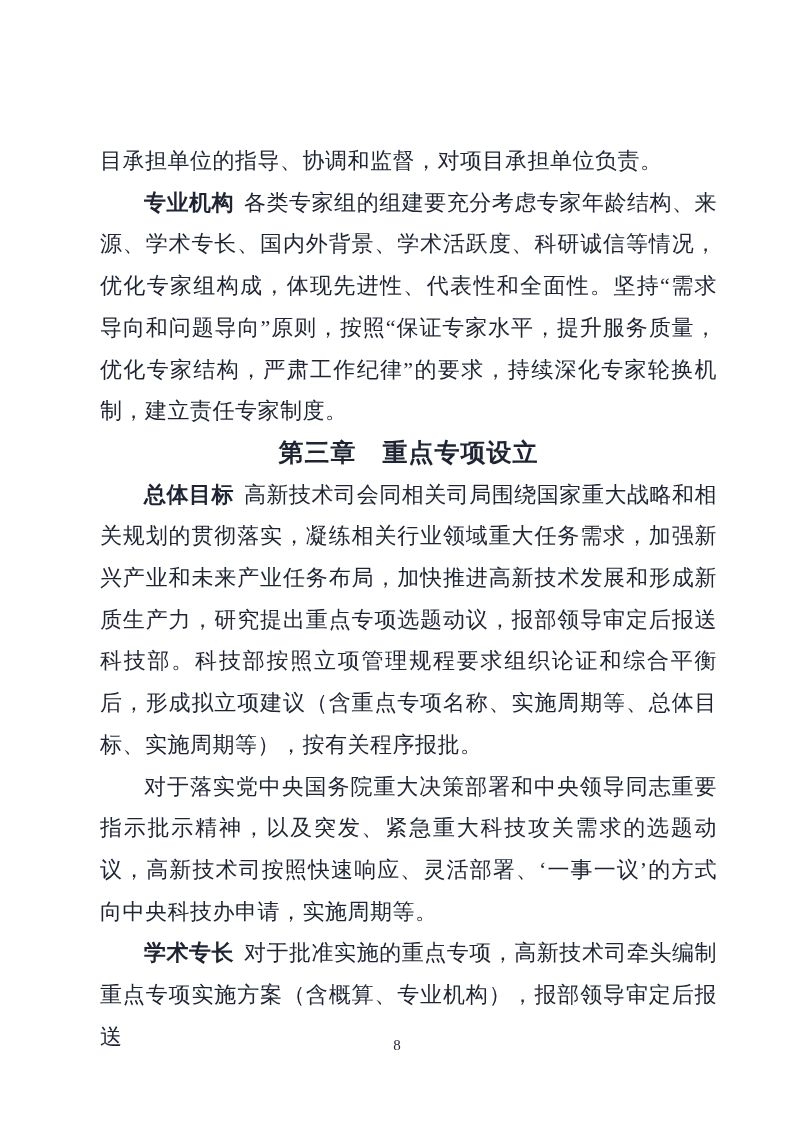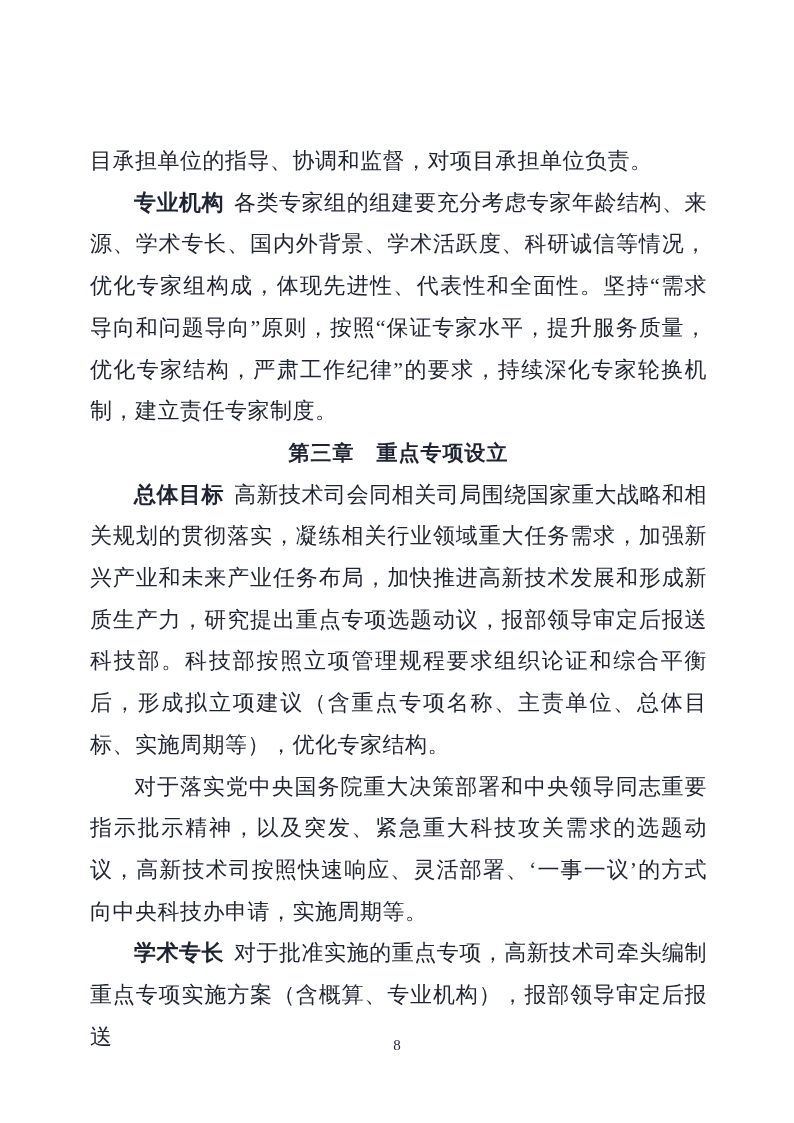--- a/index.html
+++ b/index.html
@@ -11,21 +11,21 @@
     position: relative;
     width: 794px;
     height: 1123px;
     background: #ffffff;
     overflow: hidden;
     font-family: "Liberation Serif", "DejaVu Serif", serif;
     color: #1f2433;
   }
   .content {
     position: absolute;
-    left: 90px;
+    left: 100px;
     top: 140px;
     width: 617px;
     font-size: 22px;
     line-height: 41.7px;
     letter-spacing: 0.5px;
     text-align: justify;
     text-justify: inter-ideograph;
   }
   .content p {
     margin: 0;
@@ -37,21 +37,21 @@
   .lead {
     font-weight: 700;
     font-family: "Liberation Sans", "DejaVu Sans", sans-serif;
     margin-right: 0.45em;
   }
   .heading {
     text-align: center;
     text-indent: 0;
     font-weight: 700;
     font-family: "Liberation Sans", "DejaVu Sans", sans-serif;
-    font-size: 21px;
+    font-size: 25px;
     letter-spacing: 1px;
   }
   .page-number {
     position: absolute;
     top: 1037px;
     left: 0;
     width: 794px;
     text-align: center;
     font-size: 15px;
     color: #1f2433;
@@ -59,18 +59,18 @@
   }
 </style>
 </head>
 <body>
 
 <div class="page">
   <div class="content">
       <p class="para"><span>目承担单位的指导、协调和监督，对项目承担单位负责。</span></p>
       <p class="para indent"><span class="lead">专业机构</span><span>各类专家组的组建要充分考虑专家年龄结构、来源、学术专长、国内外背景、学术活跃度、科研诚信等情况，优化专家组构成，体现先进性、代表性和全面性。坚持“需求导向和问题导向”原则，按照“保证专家水平，提升服务质量，优化专家结构，严肃工作纪律”的要求，持续深化专家轮换机制，建立责任专家制度。</span></p>
       <p class="heading"><span>第三章　重点专项设立</span></p>
-      <p class="para indent"><span class="lead">总体目标</span><span>高新技术司会同相关司局围绕国家重大战略和相关规划的贯彻落实，凝练相关行业领域重大任务需求，加强新兴产业和未来产业任务布局，加快推进高新技术发展和形成新质生产力，研究提出重点专项选题动议，报部领导审定后报送科技部。科技部按照立项管理规程要求组织论证和综合平衡后，形成拟立项建议（含重点专项名称、主责单位、总体目标、实施周期等），优化专家结构。</span></p>
+      <p class="para indent"><span class="lead">总体目标</span><span>高新技术司会同相关司局围绕国家重大战略和相关规划的贯彻落实，凝练相关行业领域重大任务需求，加强新兴产业和未来产业任务布局，加快推进高新技术发展和形成新质生产力，研究提出重点专项选题动议，报部领导审定后报送科技部。科技部按照立项管理规程要求组织论证和综合平衡后，形成拟立项建议（含重点专项名称、实施周期等、总体目标、实施周期等），按有关程序报批。</span></p>
       <p class="para indent"><span>对于落实党中央国务院重大决策部署和中央领导同志重要指示批示精神，以及突发、紧急重大科技攻关需求的选题动议，高新技术司按照快速响应、灵活部署、‘一事一议’的方式向中央科技办申请，实施周期等。</span></p>
       <p class="para indent"><span class="lead">学术专长</span><span>对于批准实施的重点专项，高新技术司牵头编制重点专项实施方案（含概算、专业机构），报部领导审定后报送</span></p>
     </div>
   <div class="page-number">8</div>
 </div>
 
 </body></html>

